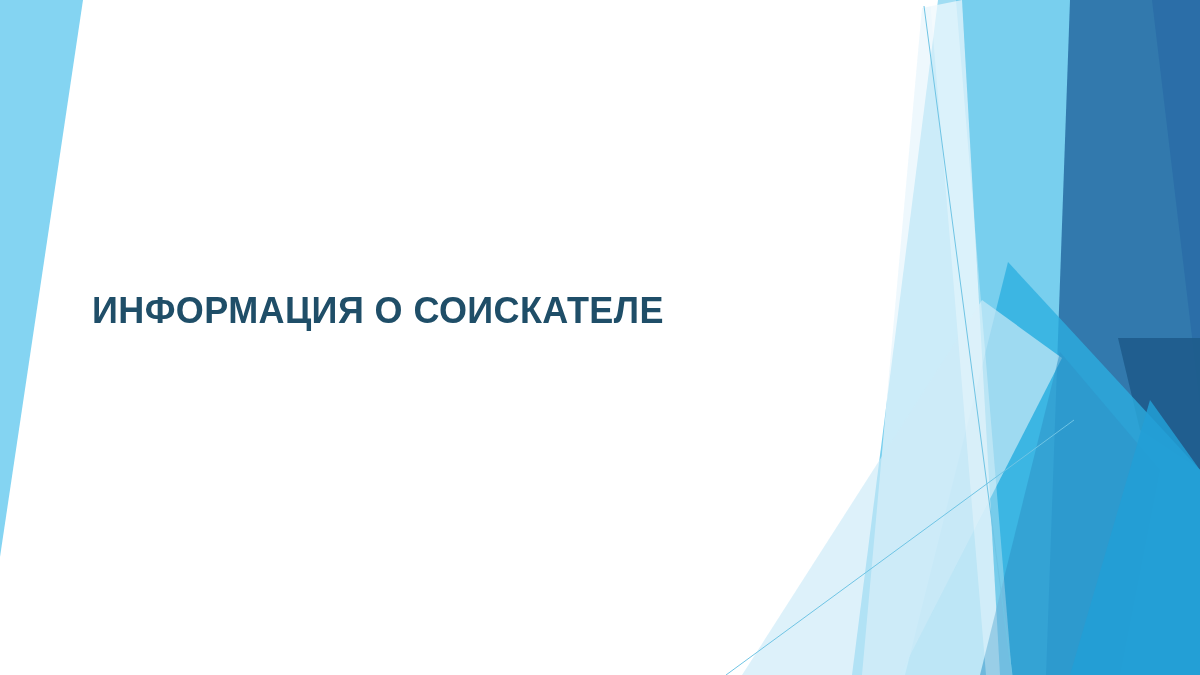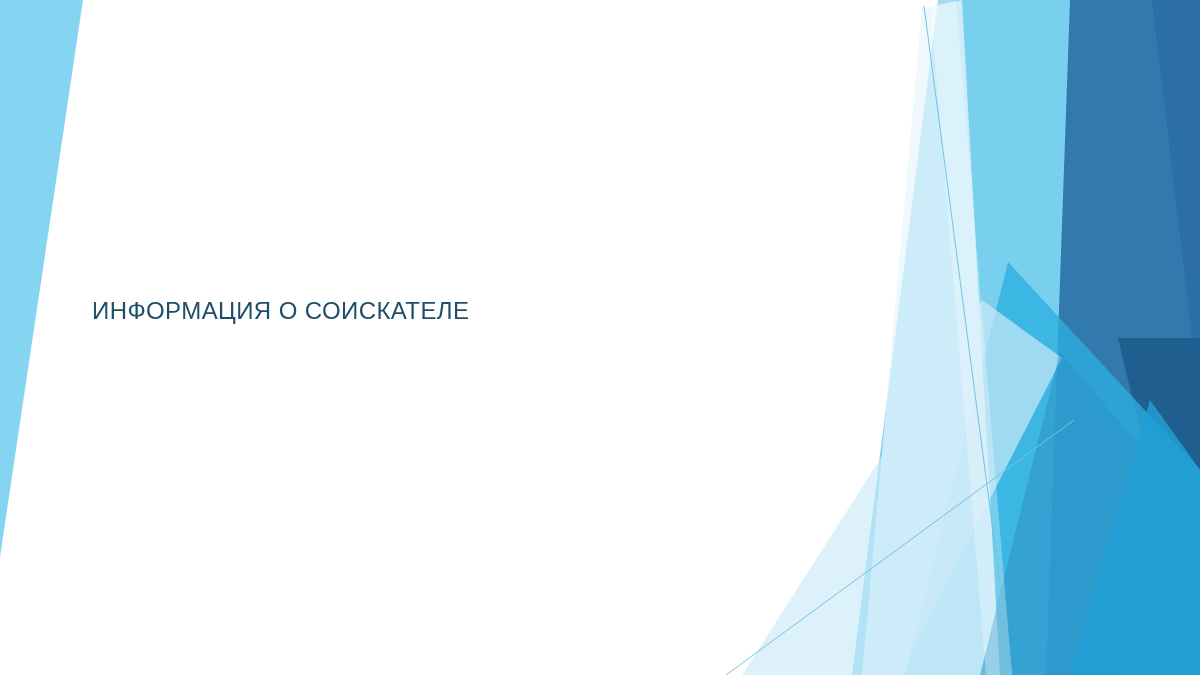--- a/index.html
+++ b/index.html
@@ -28,22 +28,22 @@
     left: 92px;
     top: 289px;
     width: 720px;
     height: 44px;
     display: flex;
     align-items: center;
   }
   #slide-title {
     margin: 0;
     font-family: "Liberation Sans", sans-serif;
-    font-size: 24px;
-    font-weight: normal;
+    font-size: 36px;
+    font-weight: bold;
     line-height: 1.1;
     letter-spacing: 0.4px;
     color: #1F4E68;
     white-space: nowrap;
     -webkit-font-smoothing: antialiased;
   }
 </style>
 </head>
 <body>
 

